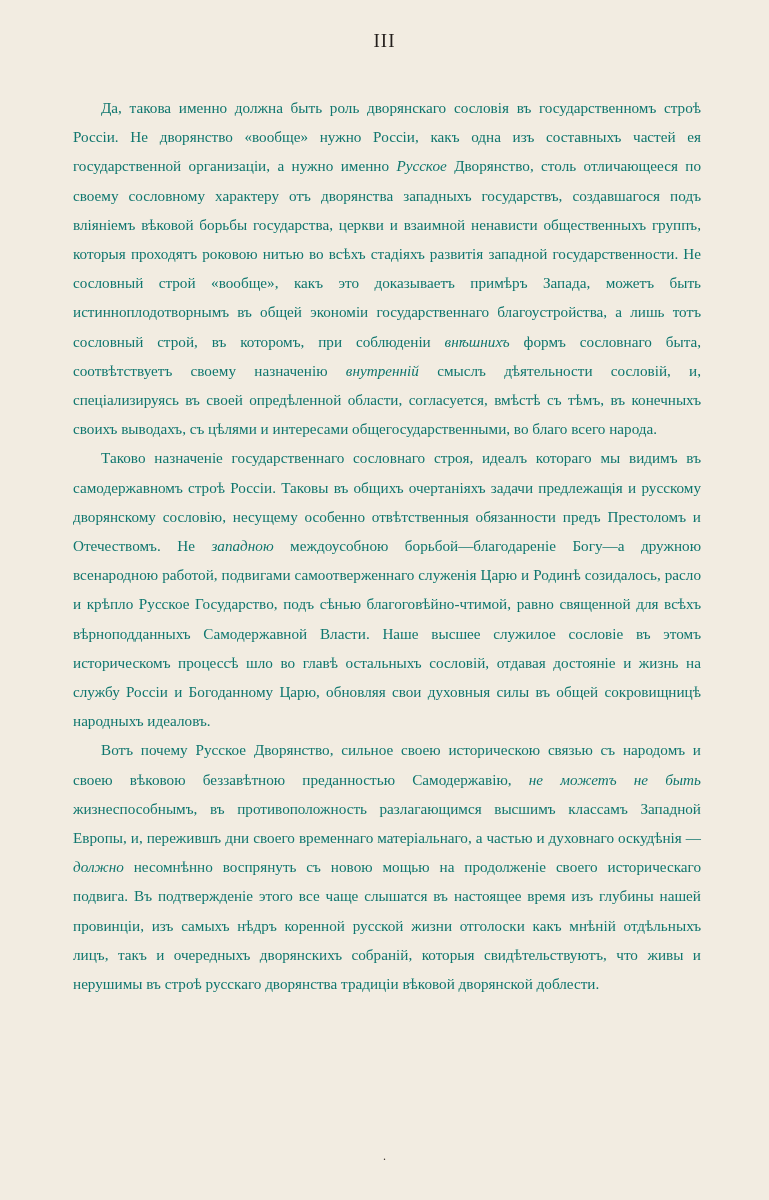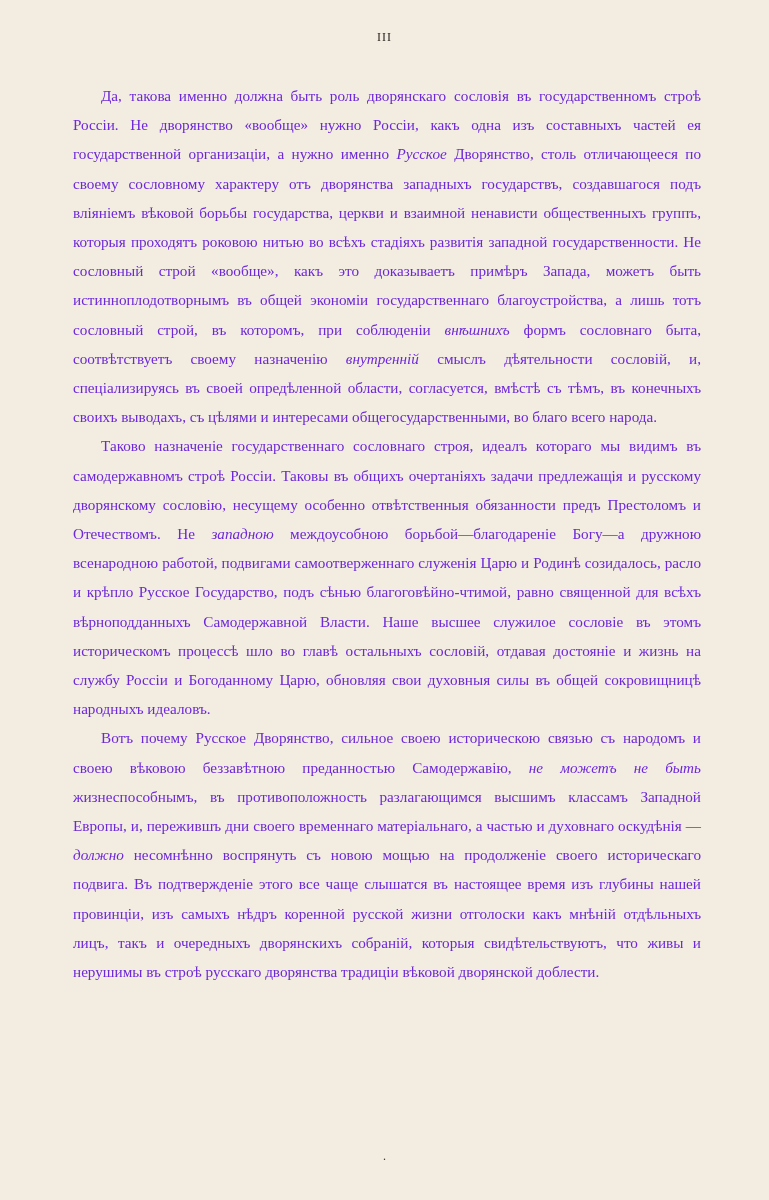--- a/index.html
+++ b/index.html
@@ -20,37 +20,37 @@
     height: 1200px;
     box-sizing: border-box;
     padding: 0;
   }
   .page-number {
     position: absolute;
     top: 30px;
     left: 0;
     width: 100%;
     text-align: center;
-    font-size: 12px;
+    font-size: 19px;
     letter-spacing: 1px;
     color: #241f1c;
   }
   .text-block {
     position: absolute;
     top: 80px;
     left: 73px;
     width: 628px;
   }
   p.para {
-    margin: 1px 0 0 0;
+    margin: 13px 0 0 0;
     text-align: justify;
     text-justify: inter-word;
     font-size: 15.2px;
     line-height: 29.2px;
-    color: #6d28d9;
+    color: #0f766e;
     text-indent: 28px;
     hyphens: none;
   }
   p.para + p.para {
     margin-top: 0px;
   }
   .para em {
     font-style: italic;
   }
   .footer-mark {

